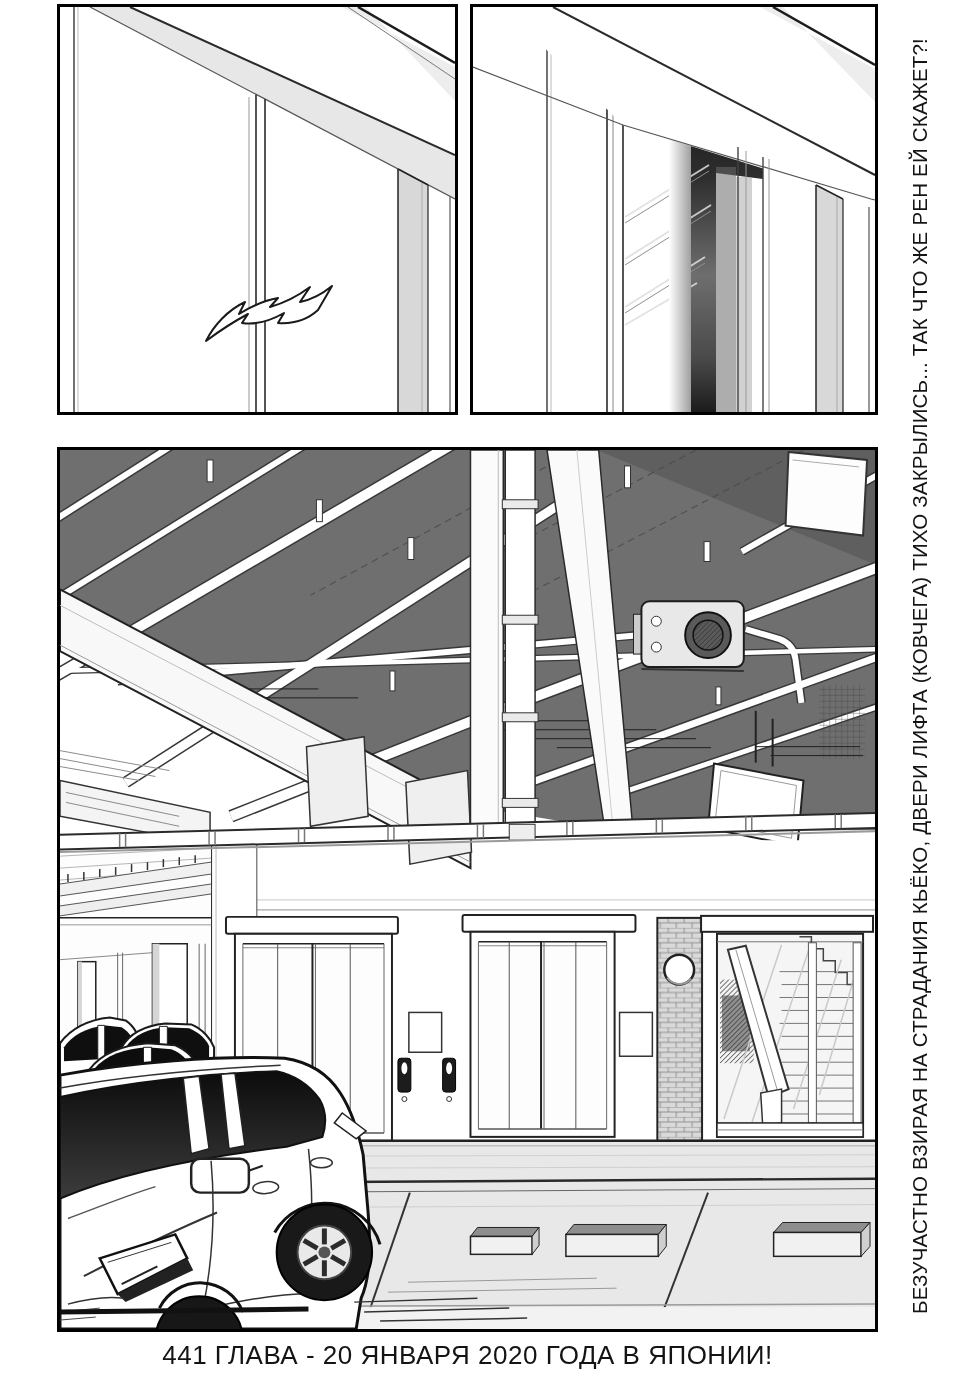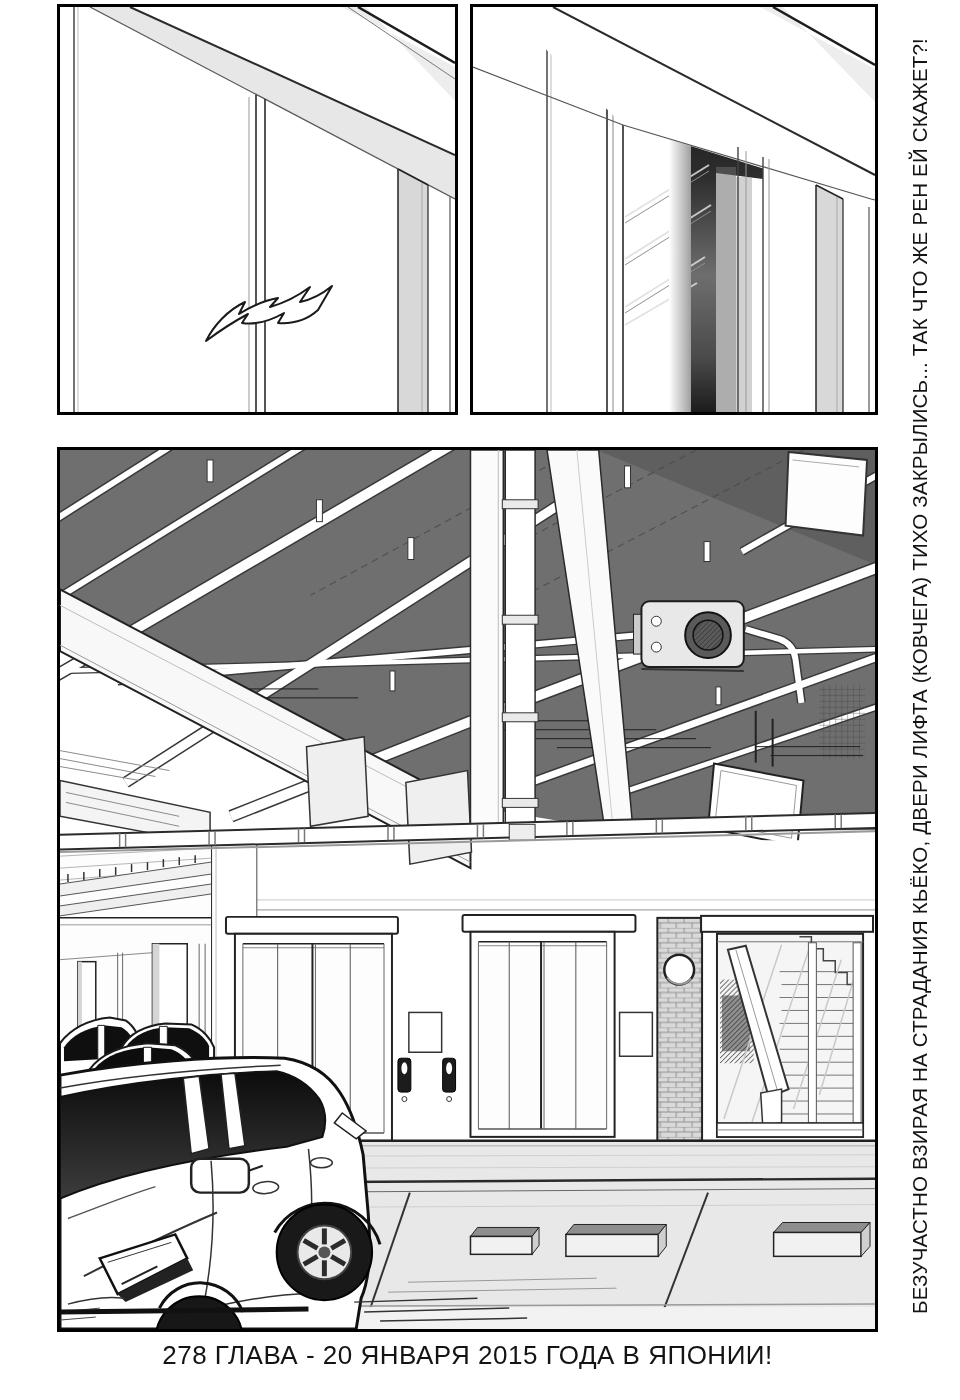--- a/index.html
+++ b/index.html
@@ -527,13 +527,13 @@
     </g>
     <g stroke="#999" stroke-width="1">
       <line x1="330" y1="846" x2="560" y2="842"></line>
           <line x1="350" y1="836" x2="540" y2="832"></line>
     </g>
   </g>
 </svg>
 </div>
 
 <div class="side-text">БЕЗУЧАСТНО ВЗИРАЯ НА СТРАДАНИЯ КЬЁКО, ДВЕРИ ЛИФТА (КОВЧЕГА) ТИХО ЗАКРЫЛИСЬ... ТАК ЧТО ЖЕ РЕН ЕЙ СКАЖЕТ?!</div>
-<div class="caption">278 ГЛАВА - 20 ЯНВАРЯ 2015 ГОДА В ЯПОНИИ!</div>
+<div class="caption">441 ГЛАВА - 20 ЯНВАРЯ 2020 ГОДА В ЯПОНИИ!</div>
 
 </body></html>

